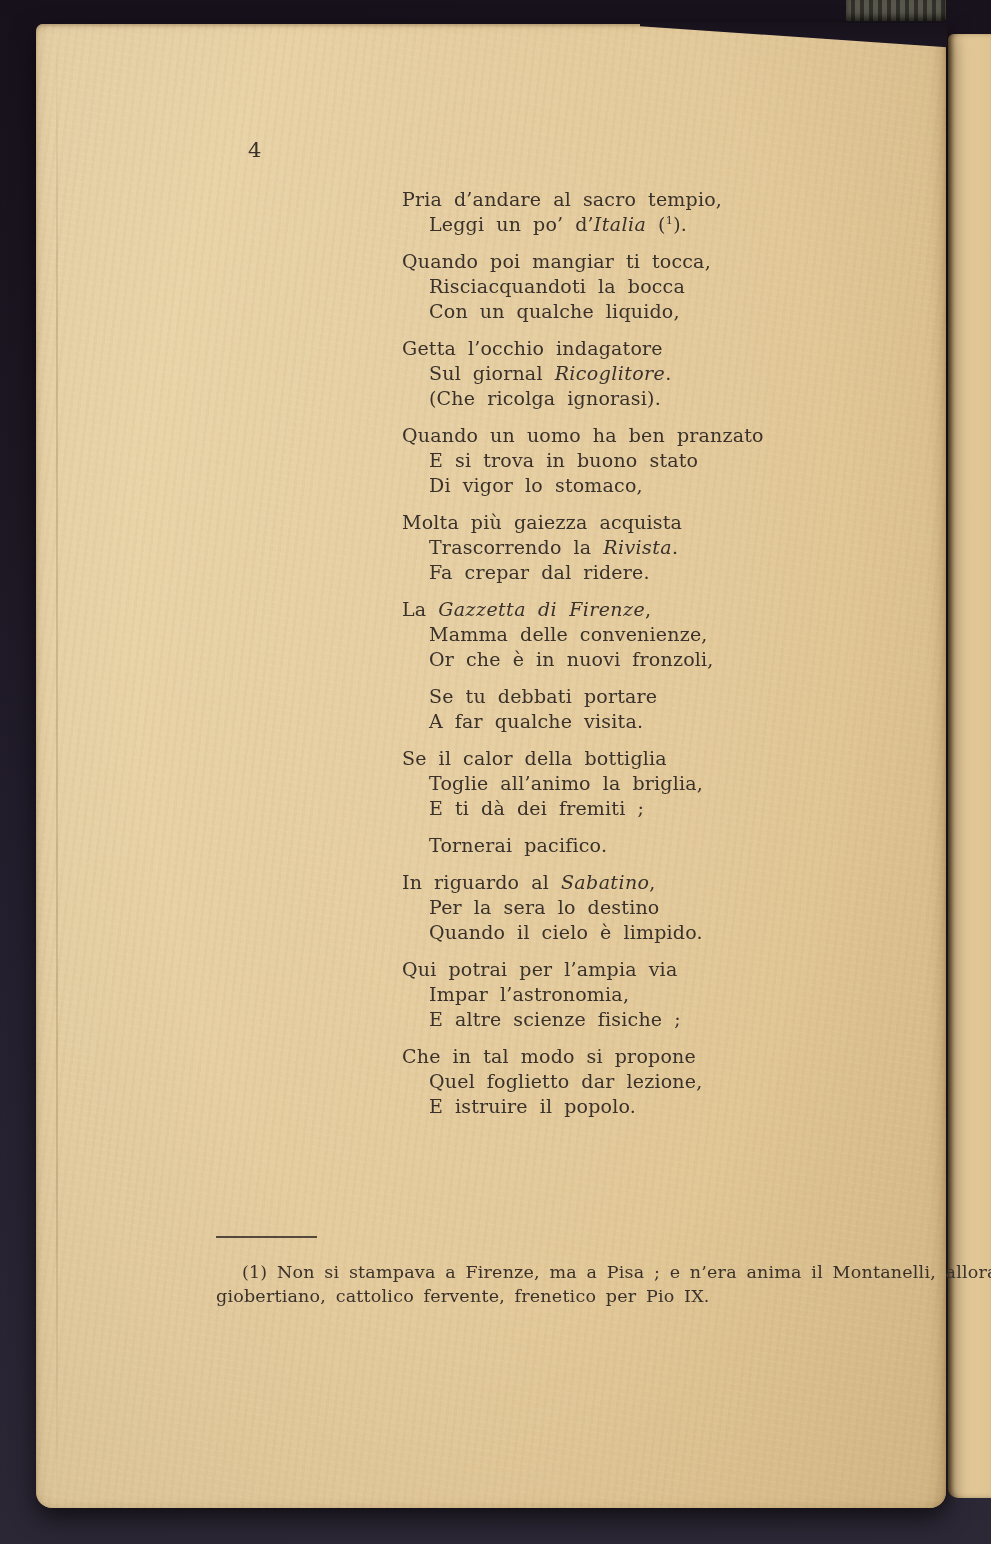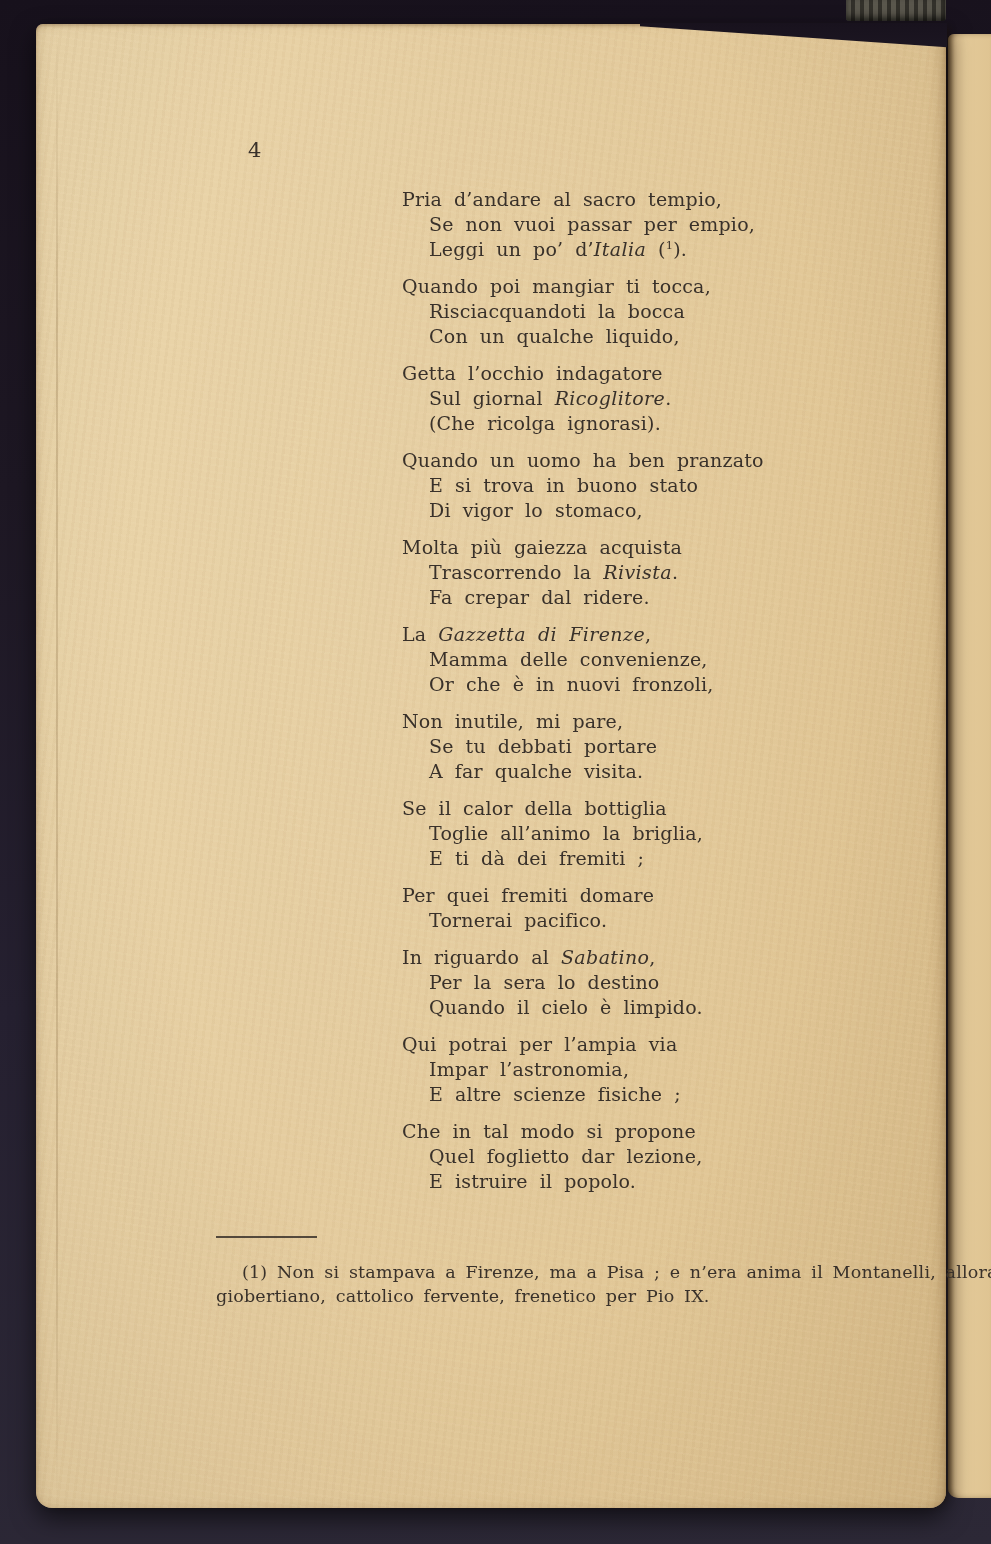--- a/index.html
+++ b/index.html
@@ -79,21 +79,20 @@
 
 <div class="book-page">
   <div class="paper-texture"></div>
   <div class="page-crease"></div>
 
   <div class="page-number">4</div>
 
   <div class="poem">
       <div class="stanza">
         <div class="pline"><span>Pria d’andare al sacro tempio,</span></div>
-        <div class="pline indent"><span>Se non vuoi passar per empio,</span></div>
         <div class="pline indent"><span>Leggi un po’ d’</span><em>Italia</em><span> (</span><sup>1</sup><span>).</span></div>
       </div>
       <div class="stanza">
         <div class="pline"><span>Quando poi mangiar ti tocca,</span></div>
         <div class="pline indent"><span>Risciacquandoti la bocca</span></div>
         <div class="pline indent"><span>Con un qualche liquido,</span></div>
       </div>
       <div class="stanza">
         <div class="pline"><span>Getta l’occhio indagatore</span></div>
         <div class="pline indent"><span>Sul giornal </span><em>Ricoglitore</em><span>.</span></div>
@@ -108,31 +107,29 @@
         <div class="pline"><span>Molta più gaiezza acquista</span></div>
         <div class="pline indent"><span>Trascorrendo la </span><em>Rivista</em><span>.</span></div>
         <div class="pline indent"><span>Fa crepar dal ridere.</span></div>
       </div>
       <div class="stanza">
         <div class="pline"><span>La </span><em>Gazzetta di Firenze</em><span>,</span></div>
         <div class="pline indent"><span>Mamma delle convenienze,</span></div>
         <div class="pline indent"><span>Or che è in nuovi fronzoli,</span></div>
       </div>
       <div class="stanza">
-        <div class="pline"><span>Non inutile, mi pare,</span></div>
         <div class="pline indent"><span>Se tu debbati portare</span></div>
         <div class="pline indent"><span>A far qualche visita.</span></div>
       </div>
       <div class="stanza">
         <div class="pline"><span>Se il calor della bottiglia</span></div>
         <div class="pline indent"><span>Toglie all’animo la briglia,</span></div>
         <div class="pline indent"><span>E ti dà dei fremiti ;</span></div>
       </div>
       <div class="stanza">
-        <div class="pline"><span>Per quei fremiti domare</span></div>
         <div class="pline indent"><span>Tornerai pacifico.</span></div>
       </div>
       <div class="stanza">
         <div class="pline"><span>In riguardo al </span><em>Sabatino</em><span>,</span></div>
         <div class="pline indent"><span>Per la sera lo destino</span></div>
         <div class="pline indent"><span>Quando il cielo è limpido.</span></div>
       </div>
       <div class="stanza">
         <div class="pline"><span>Qui potrai per l’ampia via</span></div>
         <div class="pline indent"><span>Impar l’astronomia,</span></div>

